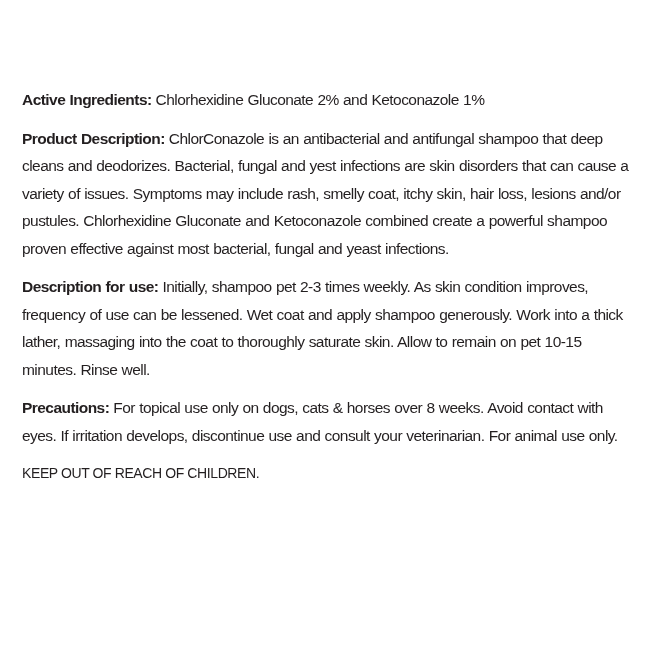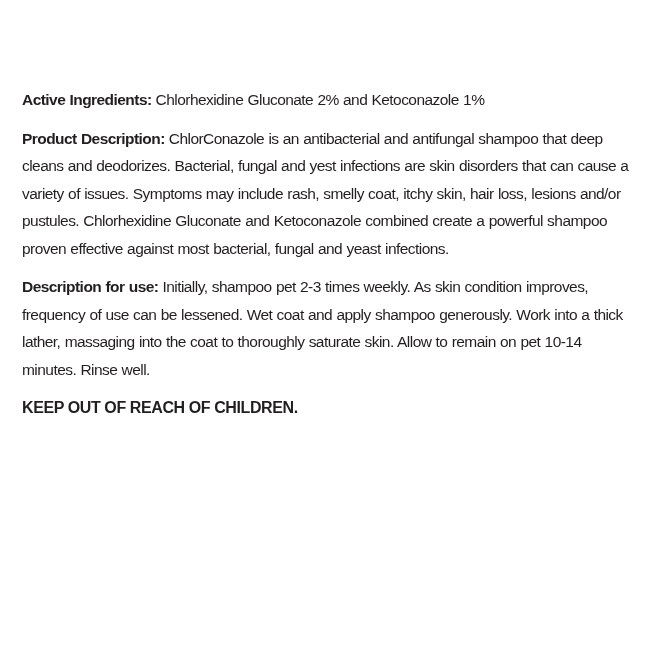--- a/index.html
+++ b/index.html
@@ -31,42 +31,45 @@
     line-height: 27.5px;
     font-weight: 400;
     word-spacing: 0.5px;
   }
   p.section .section-label {
     font-weight: 700;
     margin-right: 4px;
   }
   p.warning {
     margin: 4px 0 0 0;
-    font-size: 16px;
+    font-size: 14px;
     letter-spacing: -0.4px;
     line-height: 27.5px;
-    font-weight: 700;
+    font-weight: 400;
   }
 </style>
 </head>
 <body>
 
 <div class="label-doc">
   <div class="doc-body">
 
     <p class="section">
       <span class="section-label">Active Ingredients:</span><span class="section-text">Chlorhexidine Gluconate 2% and Ketoconazole 1%</span>
     </p>
 
     <p class="section">
       <span class="section-label">Product Description:</span><span class="section-text">ChlorConazole is an antibacterial and antifungal shampoo that deep cleans and deodorizes. Bacterial, fungal and yest infections are skin disorders that can cause a variety of issues. Symptoms may include rash, smelly coat, itchy skin, hair loss, lesions and/or pustules. Chlorhexidine Gluconate and Ketoconazole combined create a powerful shampoo proven effective against most bacterial, fungal and yeast infections.</span>
     </p>
 
     <p class="section">
-      <span class="section-label">Description for use:</span><span class="section-text">Initially, shampoo pet 2-3 times weekly. As skin condition improves, frequency of use can be lessened. Wet coat and apply shampoo generously. Work into a thick lather, massaging into the coat to thoroughly saturate skin. Allow to remain on pet 10-14 minutes. Rinse well.</span>
+      <span class="section-label">Description for use:</span><span class="section-text">Initially, shampoo pet 2-3 times weekly. As skin condition improves, frequency of use can be lessened. Wet coat and apply shampoo generously. Work into a thick lather, massaging into the coat to thoroughly saturate skin. Allow to remain on pet 10-15 minutes. Rinse well.</span>
     </p>
 
+    <p class="section">
+      <span class="section-label">Precautions:</span><span class="section-text">For topical use only on dogs, cats &amp; horses over 8 weeks. Avoid contact with eyes. If irritation develops, discontinue use and consult your veterinarian. For animal use only.</span>
+    </p>
 
 
     <p class="warning">KEEP OUT OF REACH OF CHILDREN.</p>
 
   </div>
 </div>
 
 </body></html>

